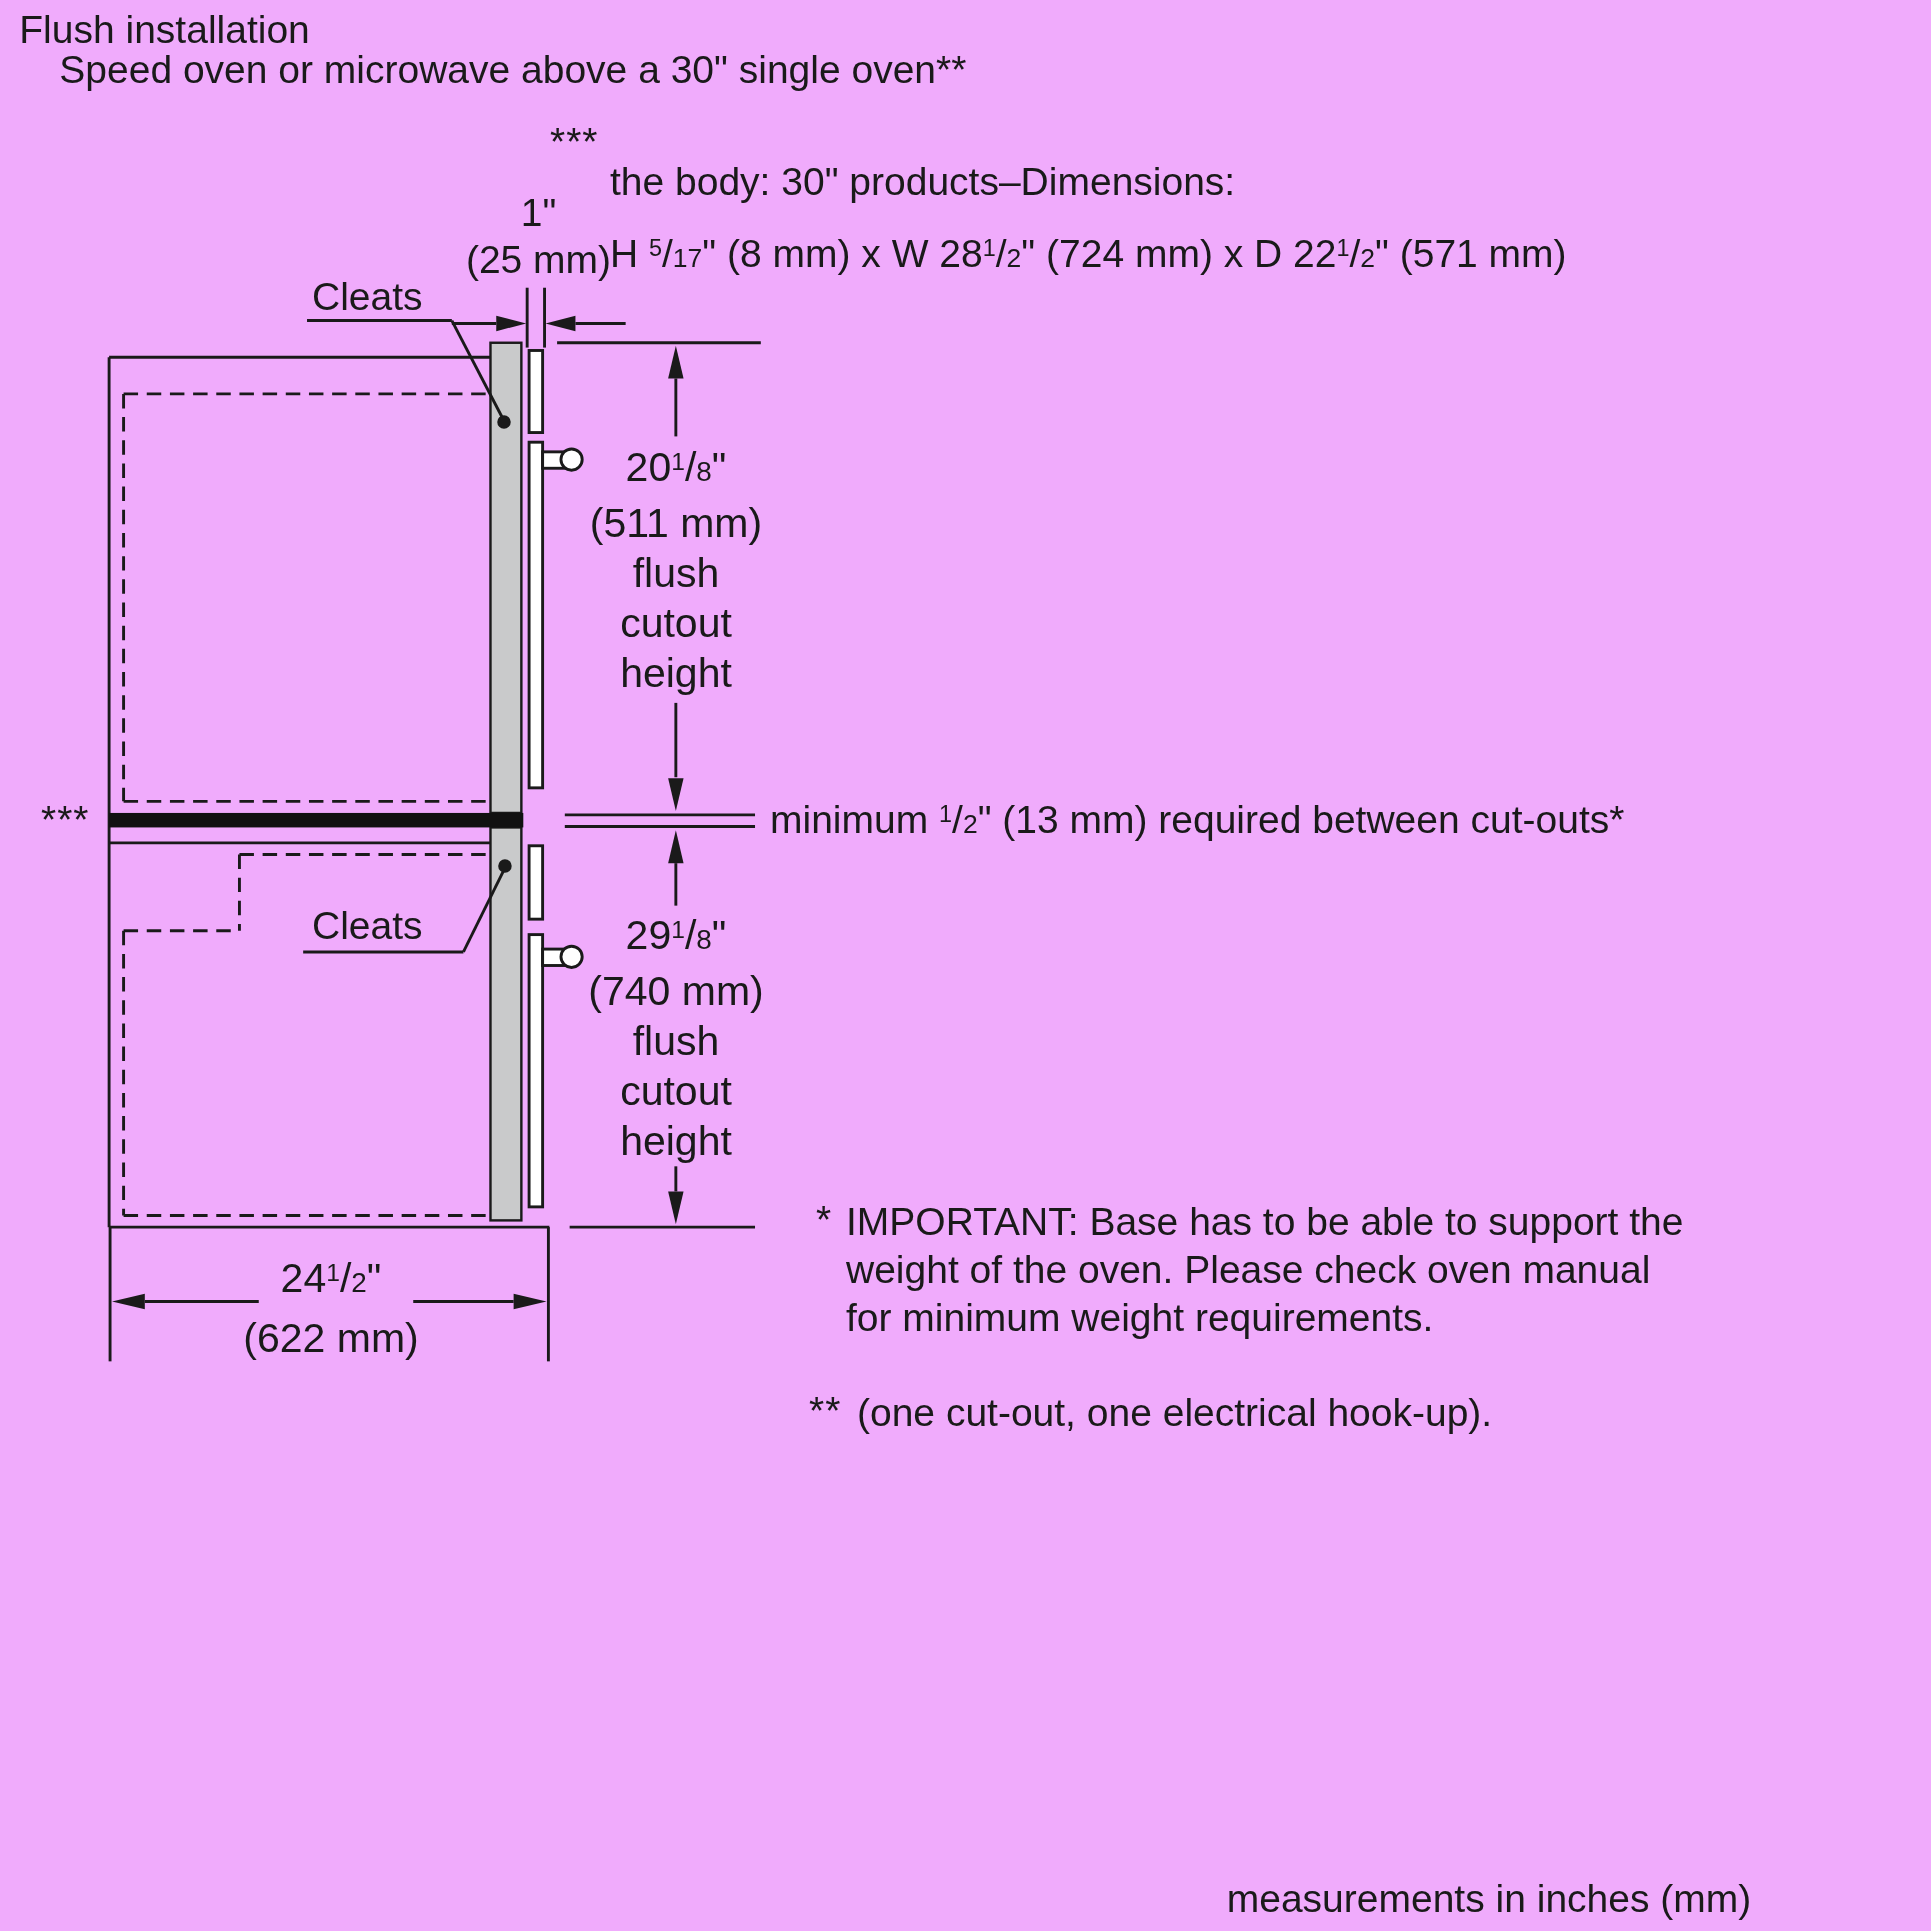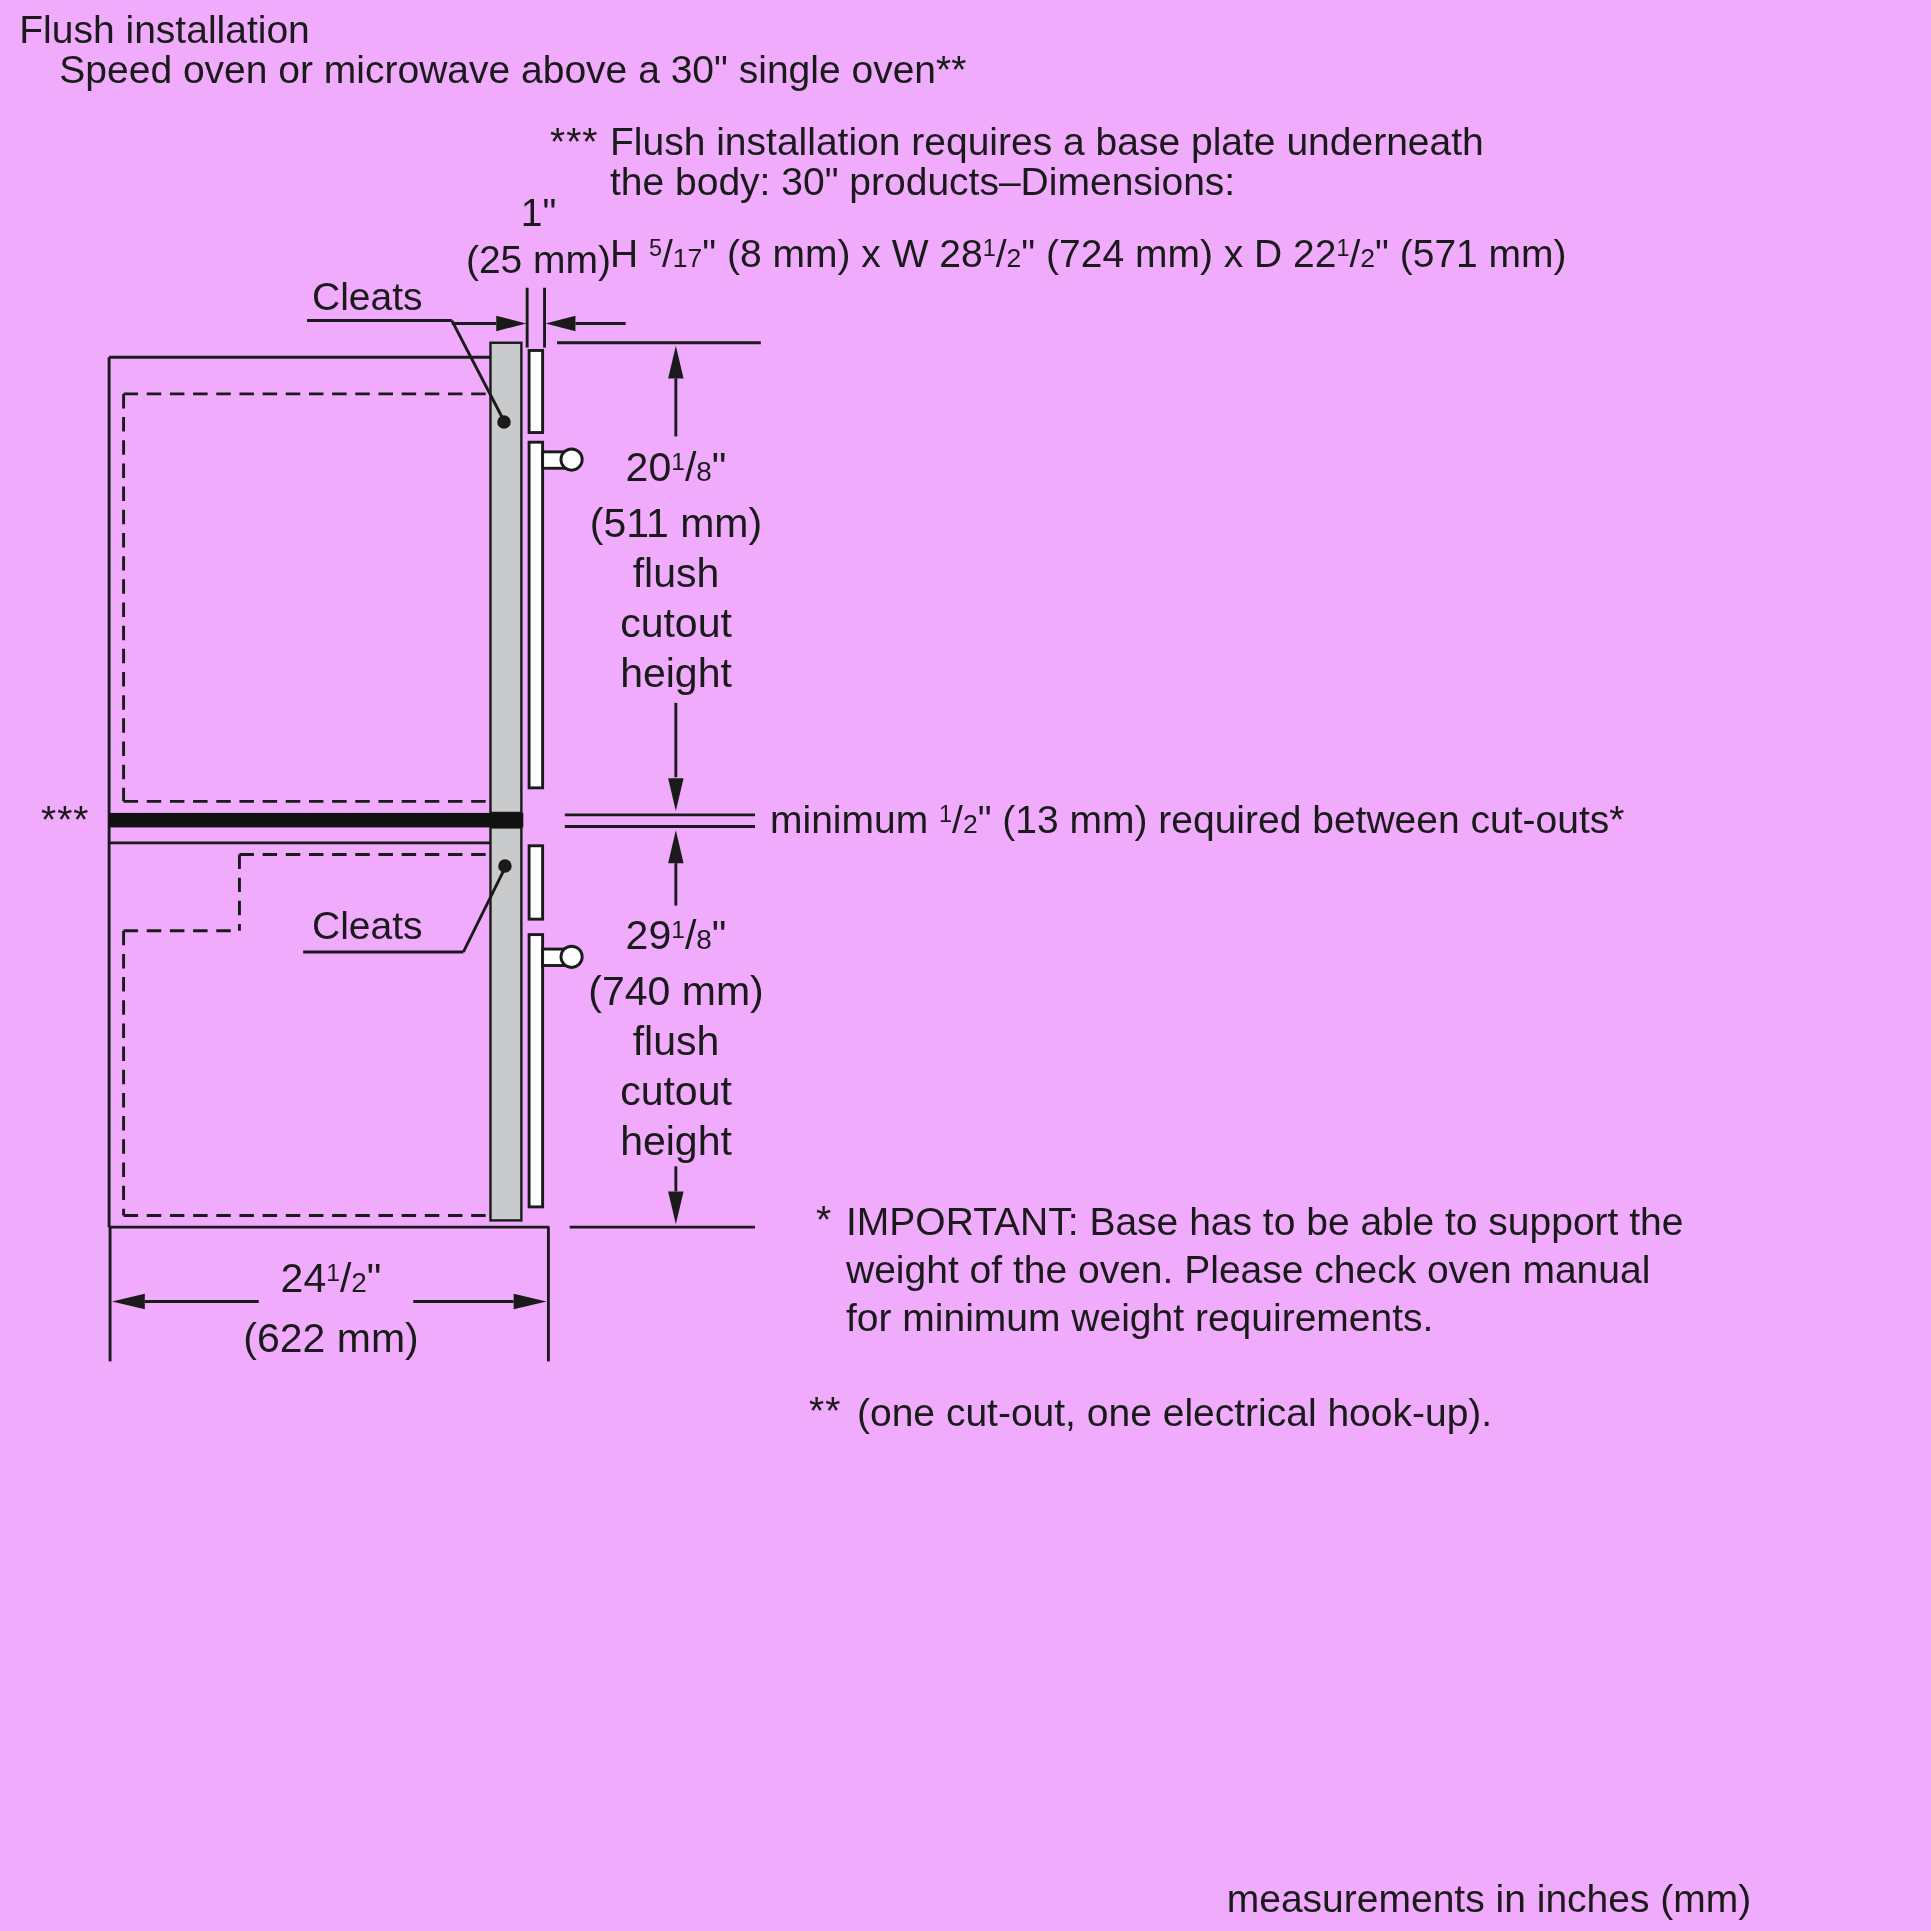--- a/index.html
+++ b/index.html
@@ -115,21 +115,20 @@
       <path d="M314,986 H480" fill="none"></path>
       <path d="M480,986 L522,901" fill="none"></path>
       <circle cx="523" cy="897" r="7" stroke="none"></circle>
     </g>
   </svg>
 
   <div class="t" style="left:19.3px;top:7.7px;">Flush installation</div>
   <div class="t" style="left:19.3px;top:48px;margin-left:40px;">Speed oven or microwave above a 30" single oven**</div>
 
   <div class="t marker" style="left:550px;top:120px;">***</div>
-  <div class="t" style="left:610px;top:120px;">Flush installation requires a base plate underneath</div>
   <div class="t" style="left:610px;top:160px;">the body: 30" products–Dimensions:</div>
   <div class="t" style="left:610px;top:232px;">
     <span>H </span><span class="fsup">5</span><span>/</span><span class="fden">17</span><span>" (8 mm) x W 28</span><span class="fsup">1</span><span>/</span><span class="fden">2</span><span>" (724 mm) x D 22</span><span class="fsup">1</span><span>/</span><span class="fden">2</span><span>" (571 mm)</span>
   </div>
 
   <div class="t ctr" style="left:492px;top:191px;width:93px;">1"</div>
   <div class="t ctr" style="left:442px;top:238px;width:193px;">(25 mm)</div>
 
   <div class="t" style="left:312px;top:275px;">Cleats</div>
   <div class="t" style="left:312px;top:904px;">Cleats</div>

